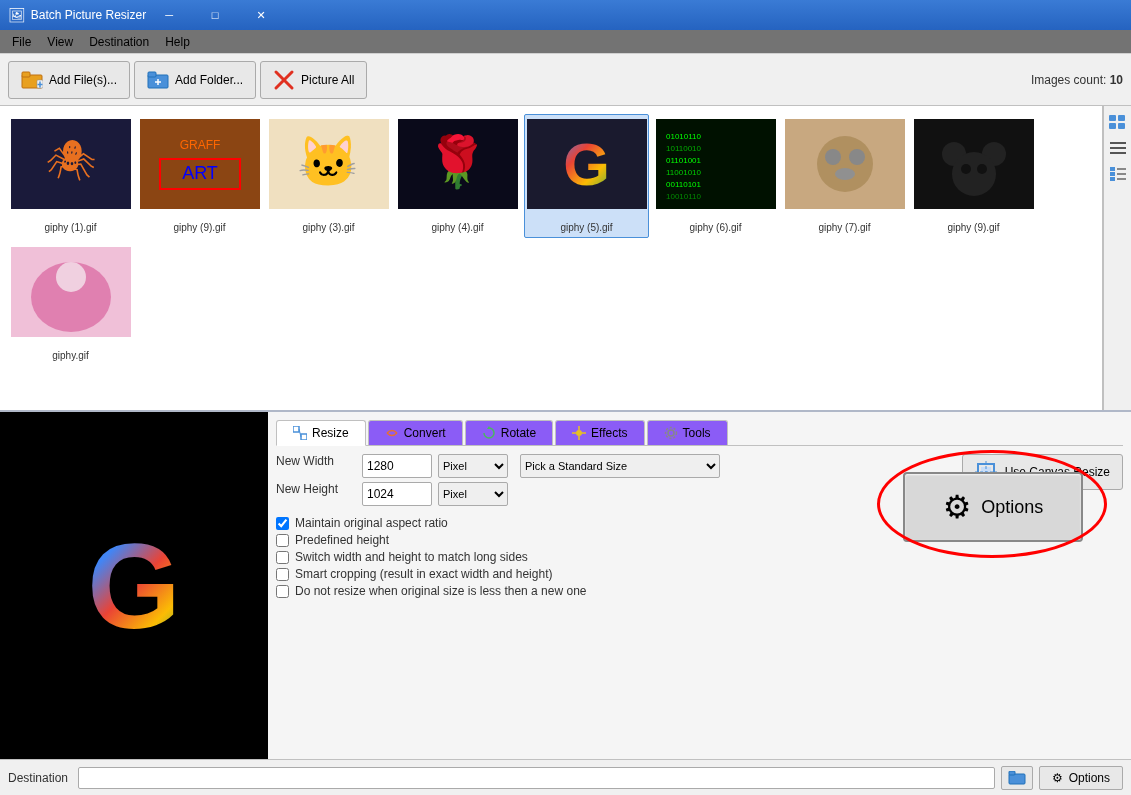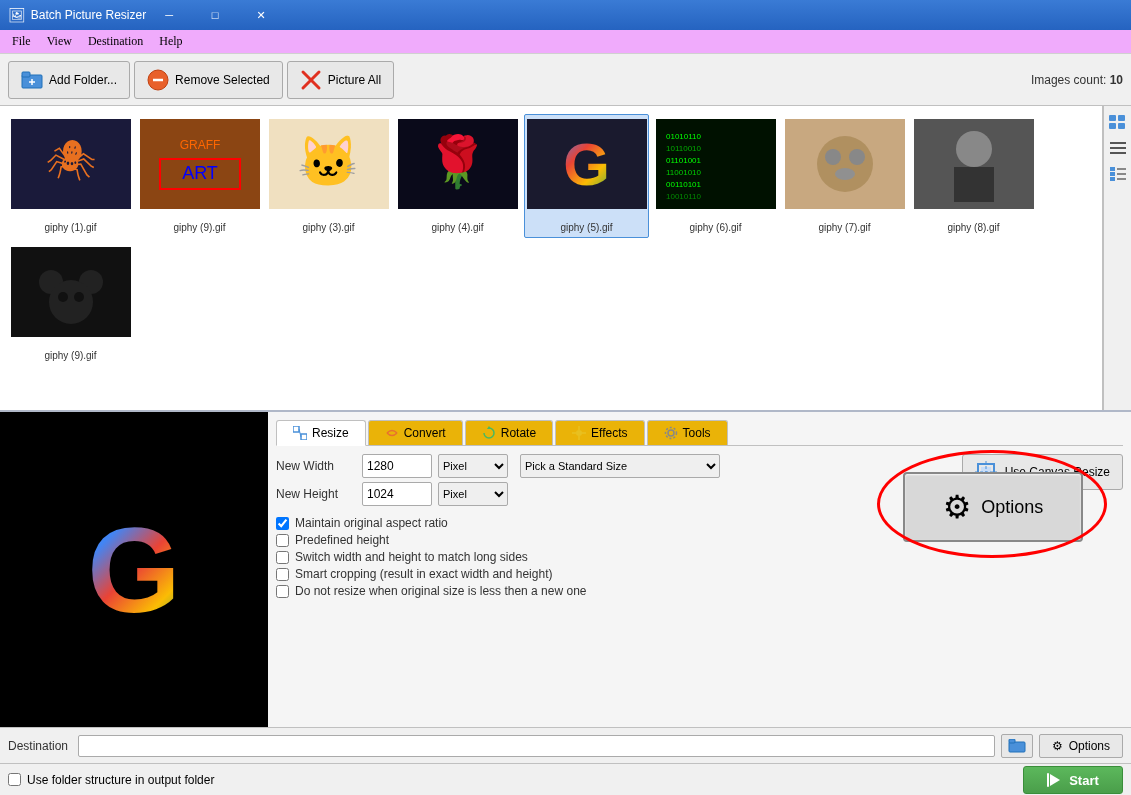--- a/index.html
+++ b/index.html
@@ -17,27 +17,26 @@
     }
     #titlebar-controls { display: flex; gap: 0; }
     .title-btn {
       width: 46px; height: 30px;
       display: flex; align-items: center; justify-content: center;
       cursor: pointer; font-size: 11px; color: white;
     }
 
     
     #menubar {
-      background: #f0abfc;
+      background: #737373;
       border-bottom: 1px solid #d0d0d0;
       height: 24px;
       display: flex;
       align-items: center;
       padding: 0 4px;
-      font-family: Liberation Serif, serif;
     }
     .menu-item {
       padding: 2px 8px;
       cursor: pointer;
       font-size: 12px;
       border-radius: 3px;
     }
 
     
     #toolbar {
@@ -167,30 +166,30 @@
       gap: 0;
       border-bottom: 1px solid #c0c0c0;
       margin-bottom: 8px;
     }
     .tab {
       display: flex; align-items: center; gap: 5px;
       padding: 5px 16px;
       cursor: pointer;
       border: 1px solid #c0c0c0;
       border-bottom: none;
-      background: #eab308;
+      background: #8b5cf6;
       font-size: 12px;
       border-radius: 3px 3px 0 0;
       margin-right: 2px;
     }
     .tab.active { background: white; border-bottom: 1px solid white; margin-bottom: -1px; }
 
     
     .form-row {
-      display: flex; align-items: center; gap: 6px; margin-bottom: 4px;
+      display: flex; gap: 6px; margin-bottom: 4px;
     }
     .form-label { width: 80px; font-size: 12px; color: #333; }
     .form-input {
       width: 70px; height: 24px;
       border: 1px solid #aaa;
       border-radius: 2px;
       padding: 0 4px;
       font-size: 12px;
     }
     .form-select {
@@ -349,36 +348,39 @@
   <div class="menu-item">File</div>
   <div class="menu-item">View</div>
   <div class="menu-item">Destination</div>
   <div class="menu-item">Help</div>
 </div>
 
 <div id="toolbar">
   <button class="toolbar-btn">
     <div class="toolbar-btn-icon">
       <svg width="22" height="18" viewBox="0 0 22 18">
+        <rect x="1" y="4" width="20" height="13" rx="1" fill="#e8a020" stroke="#c07010" stroke-width="1"></rect>
+        <rect x="1" y="1" width="8" height="5" rx="1" fill="#e8a020" stroke="#c07010" stroke-width="1"></rect>
+        <rect x="16" y="9" width="6" height="8" rx="1" fill="#f0f0f0" stroke="#888" stroke-width="0.5"></rect>
+        <line x1="19" y1="10.5" x2="19" y2="16.5" stroke="#4a90d9" stroke-width="1.5"></line>
+        <line x1="16.5" y1="13.5" x2="21.5" y2="13.5" stroke="#4a90d9" stroke-width="1.5"></line>
+      </svg>
+    </div>
+    <span>Add File(s)...</span>
+  </button>
+  <button class="toolbar-btn">
+    <div class="toolbar-btn-icon">
+      <svg width="22" height="18" viewBox="0 0 22 18">
         <rect x="1" y="4" width="20" height="13" rx="1" fill="#4a90d9" stroke="#2070b9" stroke-width="1"></rect>
         <rect x="1" y="1" width="8" height="5" rx="1" fill="#4a90d9" stroke="#2070b9" stroke-width="1"></rect>
         <line x1="11" y1="8" x2="11" y2="14" stroke="white" stroke-width="1.5"></line>
         <line x1="8" y1="11" x2="14" y2="11" stroke="white" stroke-width="1.5"></line>
       </svg>
     </div>
     <span>Add Folder...</span>
-  </button>
-  <button class="toolbar-btn">
-    <div class="toolbar-btn-icon">
-      <svg width="22" height="22" viewBox="0 0 22 22">
-        <circle cx="11" cy="11" r="10" fill="#e8602a" stroke="#c04010" stroke-width="1"></circle>
-        <line x1="6" y1="11" x2="16" y2="11" stroke="white" stroke-width="2.5"></line>
-      </svg>
-    </div>
-    <span>Remove Selected</span>
   </button>
   <button class="toolbar-btn">
     <div class="toolbar-btn-icon">
       <svg width="22" height="22" viewBox="0 0 22 22">
         <line x1="3" y1="3" x2="19" y2="19" stroke="#e03020" stroke-width="3" stroke-linecap="round"></line>
         <line x1="19" y1="3" x2="3" y2="19" stroke="#e03020" stroke-width="3" stroke-linecap="round"></line>
       </svg>
     </div>
     <span>Picture All</span>
   </button>
@@ -455,41 +457,41 @@
               <rect width="120" height="90" fill="#c8a880"></rect>
               <circle cx="60" cy="45" r="28" fill="#b09060"></circle>
               <circle cx="48" cy="38" r="8" fill="#888"></circle>
               <circle cx="72" cy="38" r="8" fill="#888"></circle>
               <ellipse cx="60" cy="55" rx="10" ry="6" fill="#909090"></ellipse>
             </svg>
           </div>
           <div class="img-label">giphy (7).gif</div>
         </div>
         <div class="img-item">
-          <div class="img-thumb thumb-man" style="background: rgb(68, 68, 68);">
-            <svg viewBox="0 0 120 90" width="120" height="90">
-              <rect width="120" height="90" fill="#555"></rect>
-              <circle cx="60" cy="30" r="18" fill="#888"></circle>
-              <rect x="40" y="48" width="40" height="35" fill="#333"></rect>
-            </svg>
-          </div>
-          <div class="img-label">giphy (8).gif</div>
-        </div>
-        <div class="img-item">
           <div class="img-thumb thumb-mickey" style="background: rgb(17, 17, 17);">
             <svg viewBox="0 0 120 90" width="120" height="90">
               <rect width="120" height="90" fill="#111"></rect>
               <circle cx="40" cy="35" r="12" fill="#222"></circle>
               <circle cx="80" cy="35" r="12" fill="#222"></circle>
               <circle cx="60" cy="55" r="22" fill="#222"></circle>
               <circle cx="52" cy="50" r="5" fill="#111"></circle>
               <circle cx="68" cy="50" r="5" fill="#111"></circle>
             </svg>
           </div>
           <div class="img-label">giphy (9).gif</div>
+        </div>
+        <div class="img-item">
+          <div class="img-thumb thumb-blob">
+            <svg viewBox="0 0 120 90" width="120" height="90">
+              <rect width="120" height="90" fill="#f0c0d8"></rect>
+              <ellipse cx="60" cy="50" rx="40" ry="35" fill="#e080b0"></ellipse>
+              <circle cx="60" cy="30" r="15" fill="#f0d0e0"></circle>
+            </svg>
+          </div>
+          <div class="img-label">giphy.gif</div>
         </div>
       </div>
   </div>
   <div id="sidebar-icons">
     <div class="sidebar-icon-btn">
       <svg width="18" height="14" viewBox="0 0 18 14">
         <rect x="0" y="0" width="7" height="6" fill="#4a90d9" rx="1"></rect>
         <rect x="9" y="0" width="7" height="6" fill="#4a90d9" rx="1"></rect>
         <rect x="0" y="8" width="7" height="6" fill="#4a90d9" rx="1"></rect>
         <rect x="9" y="8" width="7" height="6" fill="#4a90d9" rx="1"></rect>
@@ -653,26 +655,13 @@
         <rect x="1" y="3" width="16" height="10" rx="1" fill="#4a90d9" stroke="#2070b9" stroke-width="1"></rect>
         <rect x="1" y="0" width="6" height="4" rx="1" fill="#4a90d9" stroke="#2070b9" stroke-width="1"></rect>
       </svg>
     </div>
     <div class="options-small-btn">
       <span>⚙</span>
       <span>Options</span>
     </div>
   </div>
 
-  <div id="footer-bar" style="height:32px; background:#f0f0f0; border-top:1px solid #c0c0c0; display:flex; align-items:center; padding:0 8px; position:relative;">
-    <div class="use-folder-cb">
-      <input type="checkbox" id="cb-folder" style="">
-      <label for="cb-folder">Use folder structure in output folder</label>
-    </div>
-    <button id="start-btn" style="position:absolute; right:8px; top:2px; width:100px; height:28px; background:linear-gradient(to bottom, #5cb85c, #4a9e4a); border:1px solid #3a8e3a; border-radius:3px; cursor:pointer; color:white; font-size:13px; font-weight:bold; display:flex; align-items:center; justify-content:center; gap:6px;">
-      <svg width="16" height="14" viewBox="0 0 16 14">
-        <polygon points="3,1 13,7 3,13" fill="white"></polygon>
-        <rect x="0" y="0" width="2" height="14" fill="white" rx="1"></rect>
-      </svg>
-      <span>Start</span>
-    </button>
-  </div>
 </div>
 
 </body></html>

